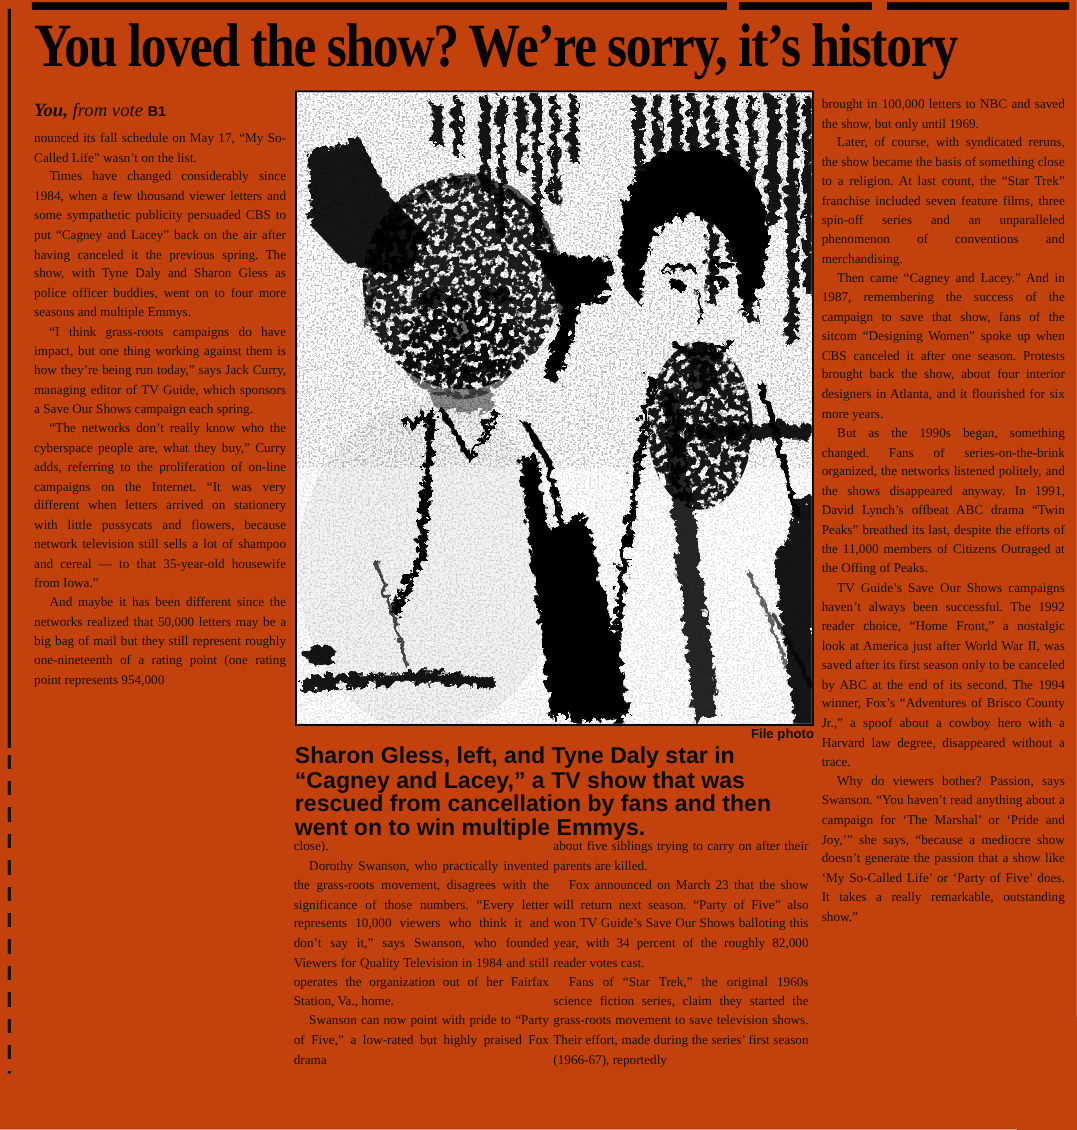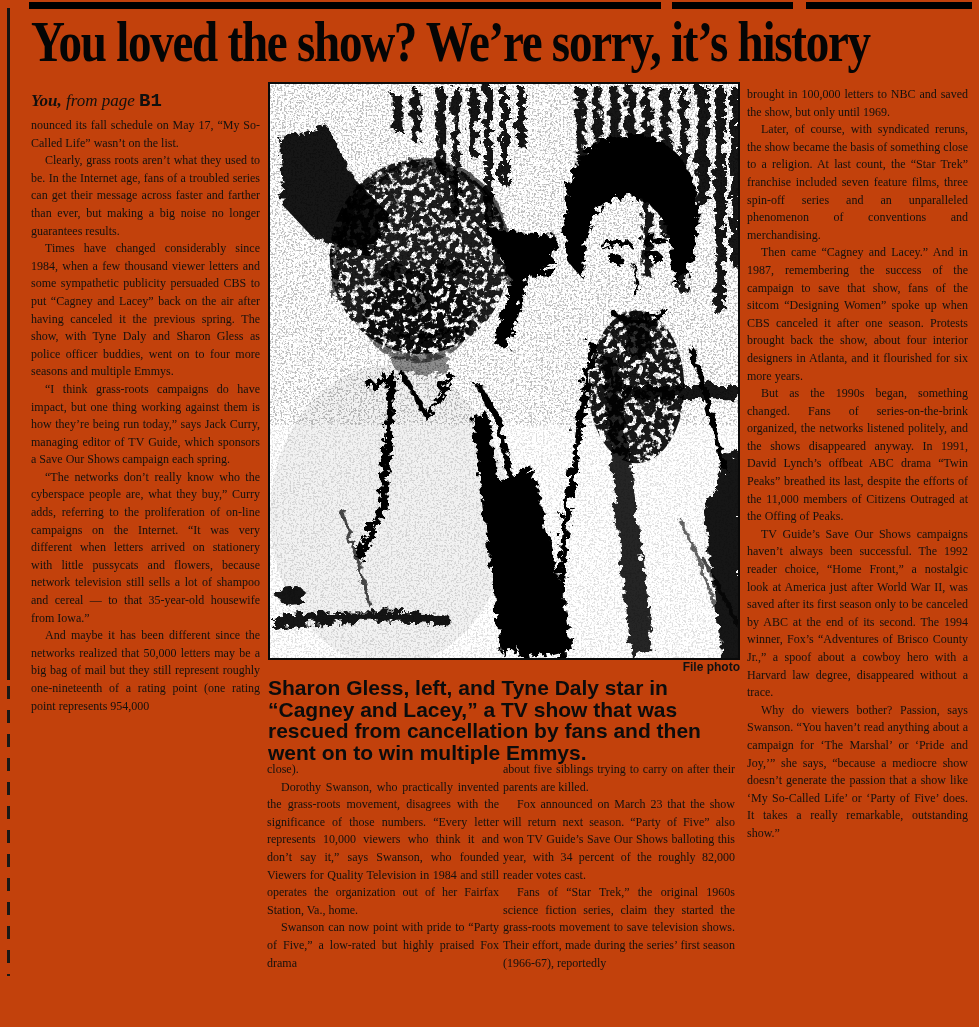--- a/index.html
+++ b/index.html
@@ -18,21 +18,21 @@
   
   .headline{
     position:absolute;left:31px;top:10px;margin:0;white-space:nowrap;
     font-size:56px;font-weight:700;letter-spacing:-1.5px;color:#050505;
     transform:scaleX(0.84);transform-origin:left top;
   }
   
   .cont{position:absolute;left:31px;top:90px;font-size:17px;white-space:nowrap;}
   .cont-you{font-style:italic;font-weight:700;}
   .cont-phrase{font-style:italic;}
-  .cont-ref{font-family:Liberation Mono, monospace;font-weight:700;font-style:normal;font-size:19px;}
+  .cont-ref{font-family:Liberation Sans, sans-serif;font-weight:700;font-style:normal;font-size:13px;}
   
   .col{position:absolute;text-align:justify;font-size:12px;line-height:17.6px;color:#14110e;}
   .col p{margin:0;text-indent:14px;hyphens:manual;}
   .col p:first-child{text-indent:0;}
   .col-left{left:31px;top:117px;width:229px;}
   .col-right{left:747px;top:86px;width:221px;}
   .col-bl{left:267px;top:761px;width:232px;}
   .col-br{left:503px;top:761px;width:232px;}
   
   .photo-fig{position:absolute;left:268px;top:82px;width:472px;height:578px;margin:0;
@@ -48,26 +48,25 @@
 
 <div class="page">
 
   <div class="left-rule-solid"></div>
   <div class="left-rule-dash"></div>
   <div class="top-bar"></div>
 
   <h1 class="headline">You loved the show? We’re sorry, it’s history</h1>
 
   <div class="cont">
-    <span class="cont-you">You,</span><span class="cont-phrase"> from page </span><span class="cont-ref">B1</span>
+    <span class="cont-you">You,</span><span class="cont-phrase"> from vote </span><span class="cont-ref">B1</span>
   </div>
 
   <div class="col col-left">
       <p>nounced its fall schedule on May 17, “My So-Called Life” wasn’t on the list.</p>
-      <p>Clearly, grass roots aren’t what they used to be. In the Internet age, fans of a troubled series can get their message across faster and farther than ever, but making a big noise no longer guarantees results.</p>
       <p>Times have changed considerably since 1984, when a few thousand viewer letters and some sympathetic publicity persuaded CBS to put “Cagney and Lacey” back on the air after having canceled it the previous spring. The show, with Tyne Daly and Sharon Gless as police officer buddies, went on to four more seasons and multiple Emmys.</p>
       <p>“I think grass-roots campaigns do have impact, but one thing working against them is how they’re being run today,” says Jack Curry, managing editor of TV Guide, which sponsors a Save Our Shows campaign each spring.</p>
       <p>“The networks don’t really know who the cyberspace people are, what they buy,” Curry adds, referring to the proliferation of on-line campaigns on the Internet. “It was very different when letters arrived on stationery with little pussycats and flowers, because network television still sells a lot of shampoo and cereal — to that 35-year-old housewife from Iowa.”</p>
       <p>And maybe it has been different since the networks realized that 50,000 letters may be a big bag of mail but they still represent roughly one-nineteenth of a rating point (one rating point represents 954,000</p>
     </div>
 
   <figure class="photo-fig">
     <svg viewBox="0 0 470 572" preserveAspectRatio="none" aria-hidden="true">
       <defs>
         <filter id="rough" x="-15%" y="-15%" width="130%" height="130%">

